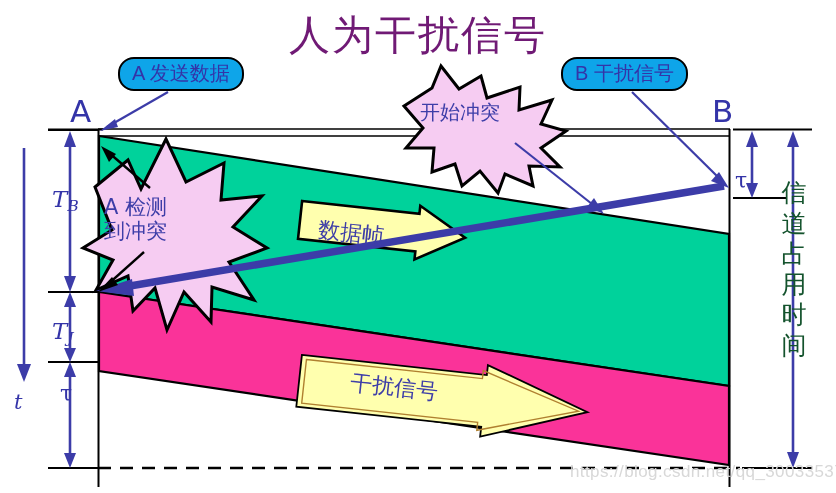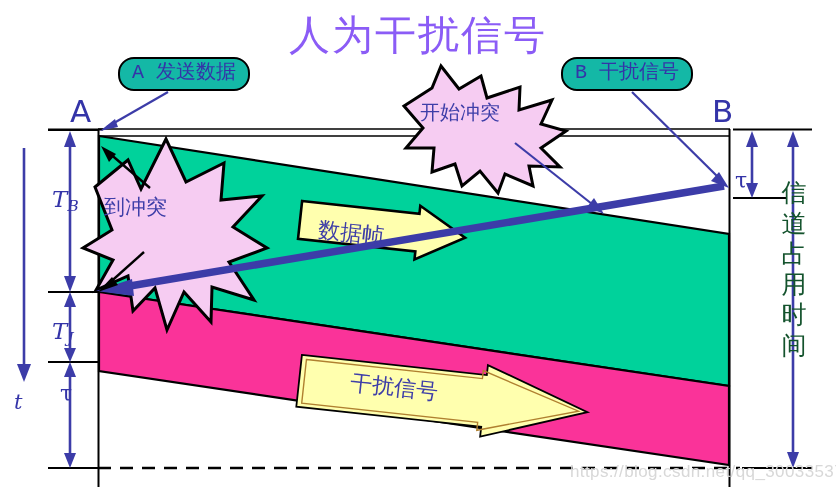--- a/index.html
+++ b/index.html
@@ -2,24 +2,24 @@
 <html><head>
 <meta charset="utf-8">
 <style>
   html,body{margin:0;padding:0;background:#ffffff;}
   body{width:836px;height:493px;overflow:hidden;
        font-family:"Liberation Sans","DejaVu Sans",sans-serif;}
   #stage{position:relative;width:836px;height:493px;background:#fff;}
   svg.layer{position:absolute;left:0;top:0;width:836px;height:493px;}
   .txt{position:absolute;color:#3333aa;white-space:nowrap;}
   #title{left:0;top:8px;width:836px;text-align:center;font-size:41px;
-         letter-spacing:2px;color:#8b5cf6;font-family:"DejaVu Sans",sans-serif;}
-  .pill{position:absolute;background:#14b8a6;border:2.5px solid #000;
+         letter-spacing:2px;color:#701a75;font-family:"DejaVu Sans",sans-serif;}
+  .pill{position:absolute;background:#0ea5e9;border:2.5px solid #000;
         border-radius:16px;padding:3px 12px 5px 12px;font-size:20px;
-        color:#3434a8;font-family:Liberation Mono, monospace;line-height:1.1;}
+        color:#3434a8;font-family:Liberation Sans, sans-serif;line-height:1.1;}
   #pillA{left:118px;top:57px;}
   #pillB{left:561px;top:57px;}
   .stationlbl{font-size:31px;color:#3434a8;font-family:"DejaVu Sans",sans-serif;}
   #lblA{left:70px;top:93px;}
   #lblB{left:712px;top:93px;}
   .burstTxt{position:absolute;color:#3e3ea8;font-family:"DejaVu Sans",sans-serif;
             text-align:left;line-height:1.12;font-size:21px;}
   #burst1txt{left:104px;top:196px;width:170px;}
   #burst2txt{left:420px;top:101px;width:140px;font-size:20px;}
   .arrowTxt{position:absolute;color:#3e3ea8;font-family:"DejaVu Sans",sans-serif;
@@ -157,20 +157,21 @@
 
   <div id="title" class="txt">人为干扰信号</div>
 
   <div class="pill" id="pillA">A 发送数据</div>
   <div class="pill" id="pillB">B 干扰信号</div>
 
   <div class="txt stationlbl" id="lblA">A</div>
   <div class="txt stationlbl" id="lblB">B</div>
 
   <div class="burstTxt" id="burst1txt">
+    <div>A 检测</div>
     <div>到冲突</div>
   </div>
   <div class="burstTxt" id="burst2txt">开始冲突</div>
 
   <div class="arrowTxt" id="dfTxt">数据帧</div>
   <div class="arrowTxt" id="jsTxt">干扰信号</div>
 
   <div class="axlbl" id="tbLbl"><span>T</span><span class="sub">B</span></div>
   <div class="axlbl" id="tjLbl"><span>T</span><span class="sub">J</span></div>
   <div class="axlbl" id="tauLbl">τ</div>

